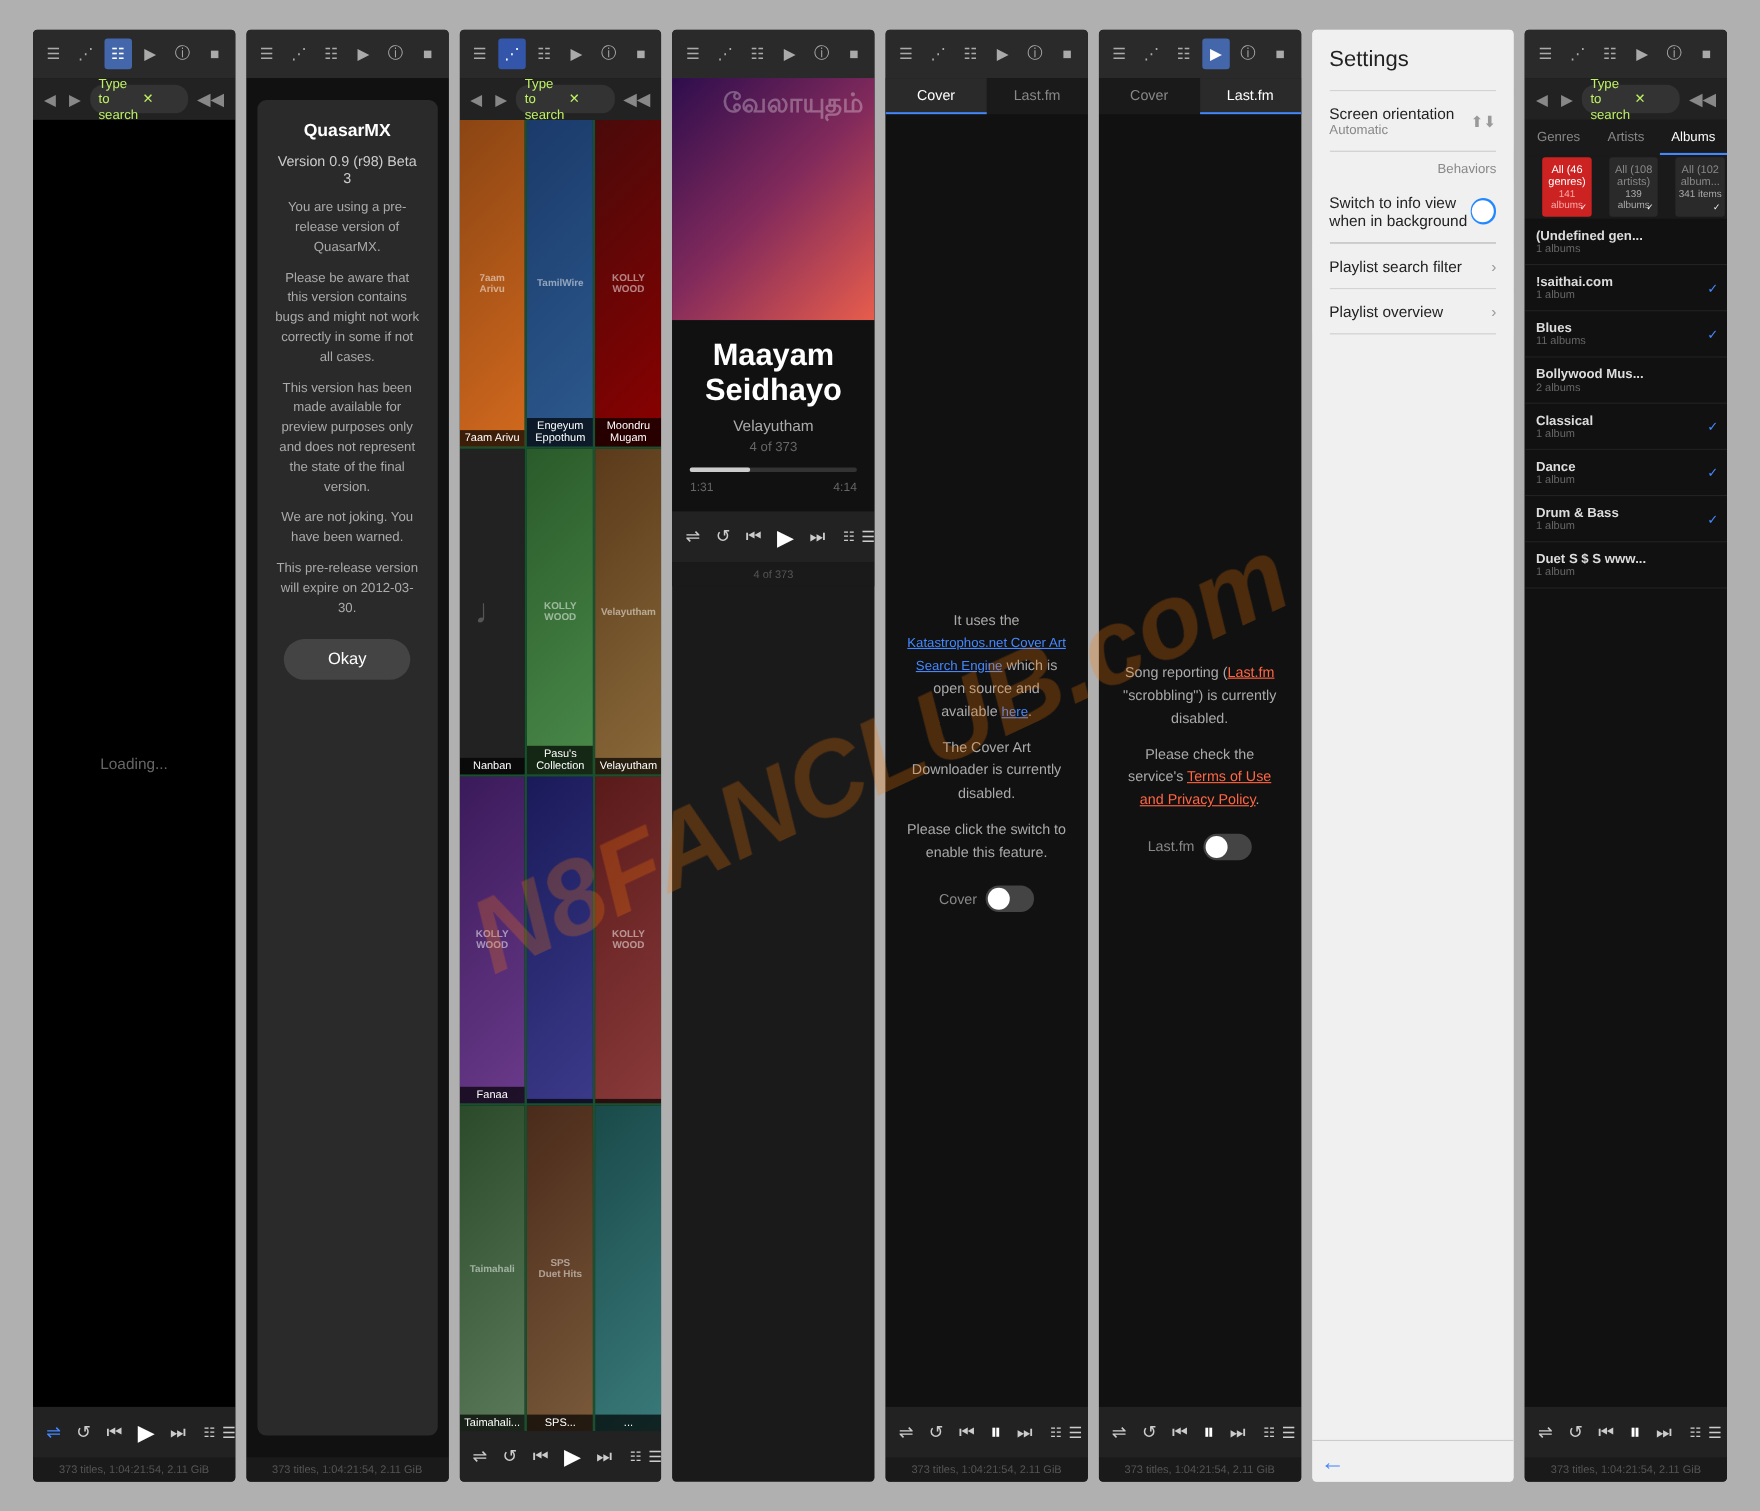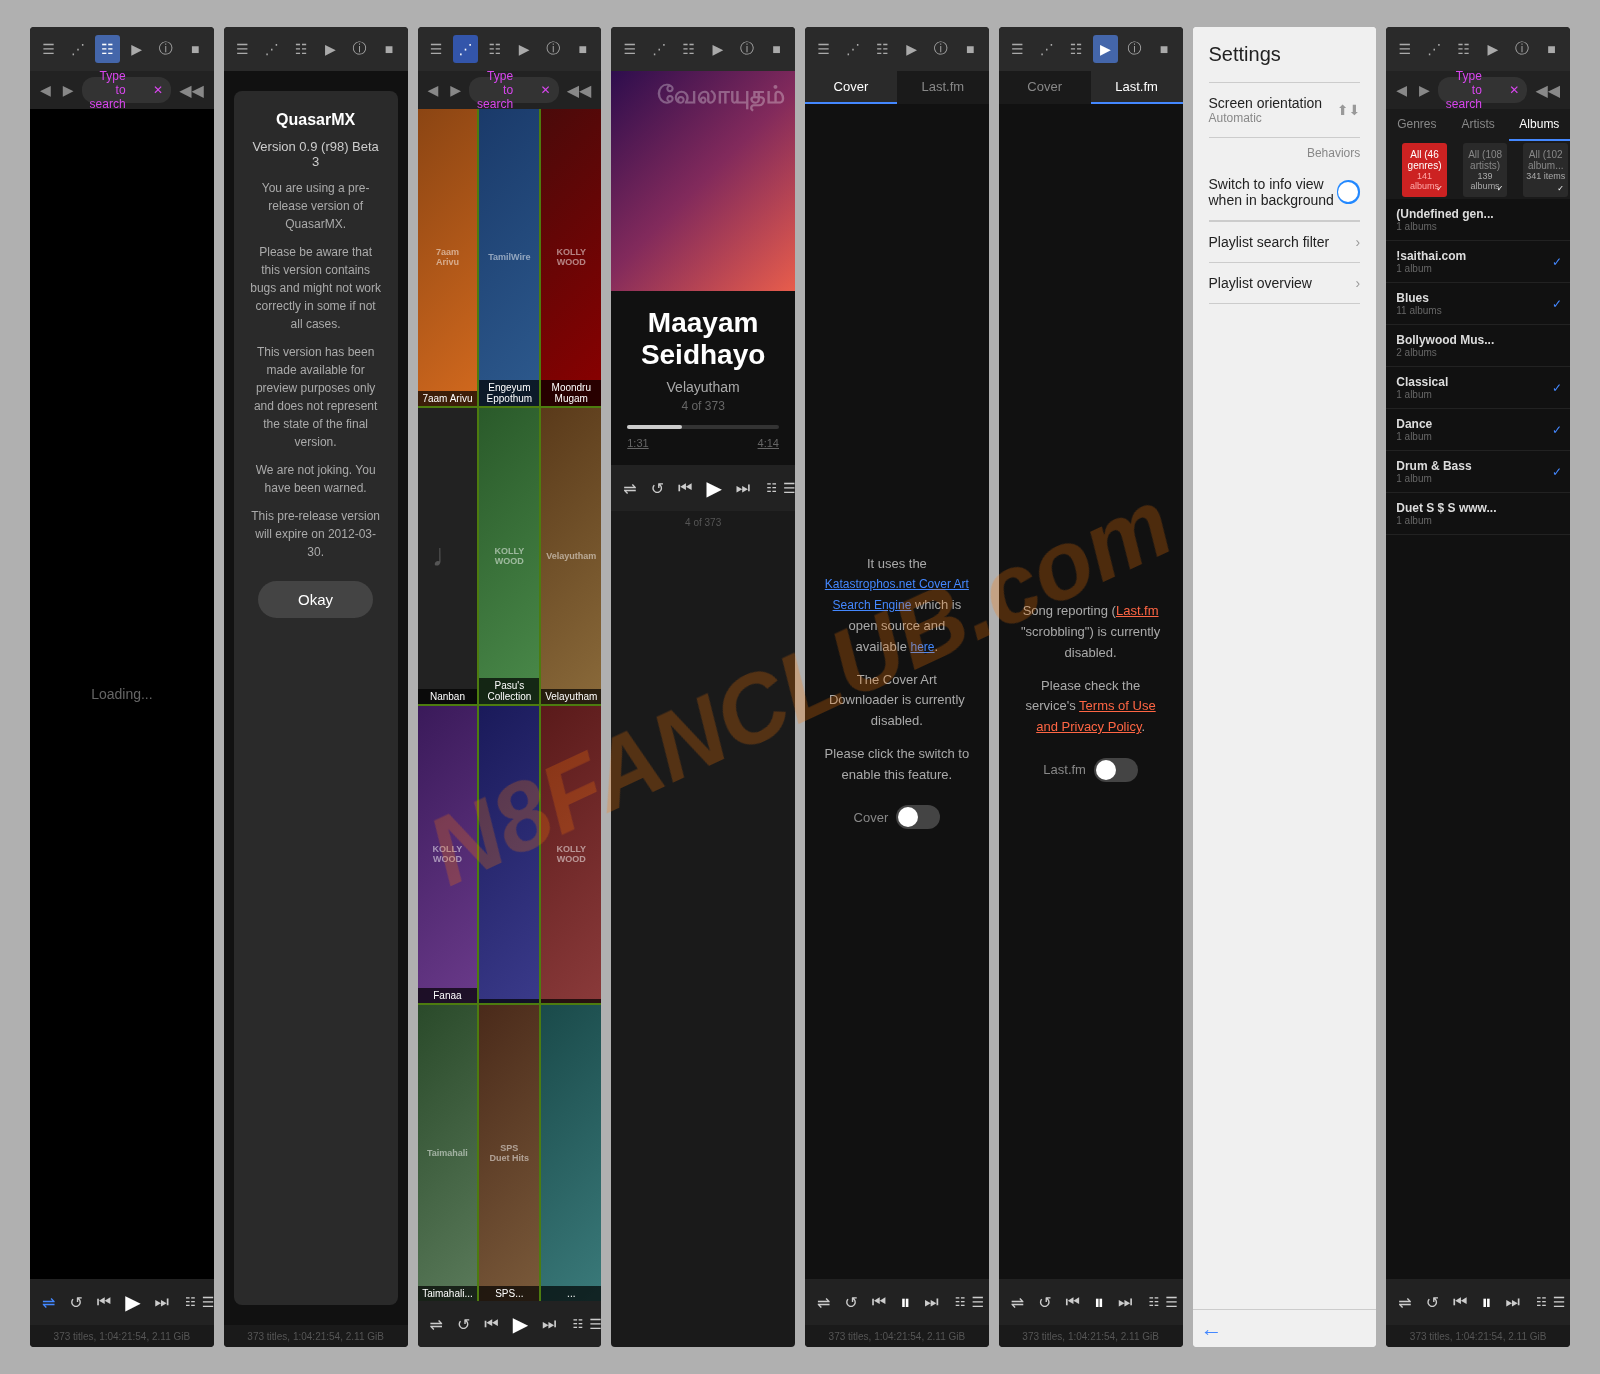--- a/index.html
+++ b/index.html
@@ -80,24 +80,23 @@
       flex: 1;
       background: #333;
       border-radius: 12px;
       height: 26px;
       display: flex;
       align-items: center;
       padding: 0 8px;
       gap: 4px;
     }
     .search-box span {
-      color: #d946ef;
+      color: #bef264;
       font-size: 12px;
       flex: 1;
-      text-align: right;
     }
     .search-x {
       color: #666;
       font-size: 10px;
     }
     .nav-end {
       color: #888;
       font-size: 16px;
       cursor: pointer;
       padding: 2px 4px;
@@ -207,21 +206,21 @@
       margin-top: 10px;
     }
 
     
     .grid-container {
       flex: 1;
       display: grid;
       grid-template-columns: repeat(3, 1fr);
       grid-template-rows: repeat(4, 1fr);
       gap: 2px;
-      background: #4d7c0f;
+      background: #14532d;
       overflow: hidden;
     }
     .grid-item {
       position: relative;
       overflow: hidden;
       background: #222;
     }
     .grid-label {
       position: absolute;
       bottom: 0;
@@ -287,21 +286,20 @@
     .progress-bar-fill {
       background: #ccc;
       height: 100%;
       border-radius: 2px;
     }
     .progress-times {
       display: flex;
       justify-content: space-between;
       color: #666;
       font-size: 11px;
-      text-decoration: underline;
     }
 
     
     .tab-row {
       display: flex;
       background: #1a1a1a;
       flex-shrink: 0;
     }
     .tab-item {
       flex: 1;

